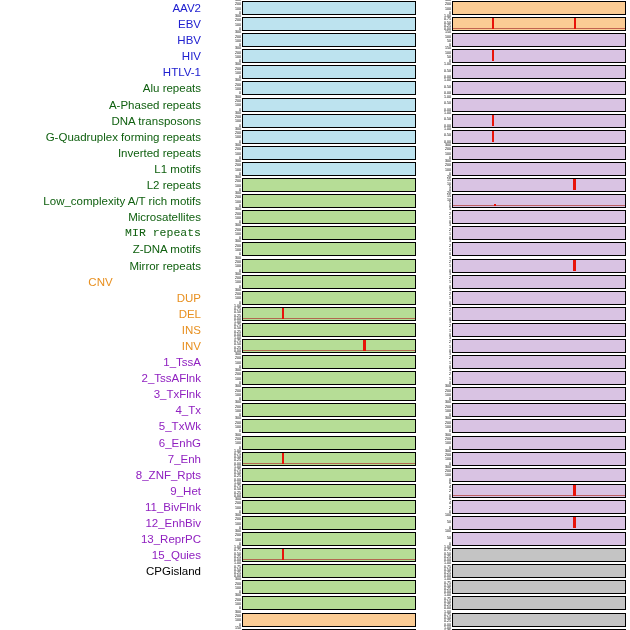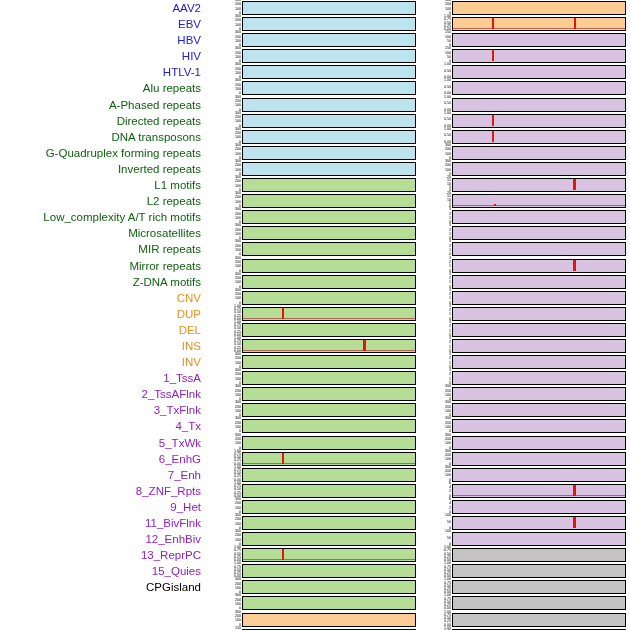--- a/index.html
+++ b/index.html
@@ -77,32 +77,31 @@
 <div id="wrap">
 
   <div class="labels">
       <div class="lab" style="color: rgb(32, 32, 208);">AAV2</div>
       <div class="lab" style="color: rgb(32, 32, 208);">EBV</div>
       <div class="lab" style="color: rgb(32, 32, 208);">HBV</div>
       <div class="lab" style="color: rgb(32, 32, 208);">HIV</div>
       <div class="lab" style="color: rgb(32, 32, 208);">HTLV-1</div>
       <div class="lab" style="color: rgb(16, 96, 16);">Alu repeats</div>
       <div class="lab" style="color: rgb(16, 96, 16);">A-Phased repeats</div>
-      <div class="lab" style="color: rgb(16, 96, 16);">Directed repeats</div>
       <div class="lab" style="color: rgb(16, 96, 16);">DNA transposons</div>
       <div class="lab" style="color: rgb(16, 96, 16);">G-Quadruplex forming repeats</div>
       <div class="lab" style="color: rgb(16, 96, 16);">Inverted repeats</div>
       <div class="lab" style="color: rgb(16, 96, 16);">L1 motifs</div>
       <div class="lab" style="color: rgb(16, 96, 16);">L2 repeats</div>
       <div class="lab" style="color: rgb(16, 96, 16);">Low_complexity A/T rich motifs</div>
       <div class="lab" style="color: rgb(16, 96, 16);">Microsatellites</div>
-      <div class="lab" style="color: rgb(16, 96, 16);">MIR repeats</div>
+      <div class="lab" style="color: rgb(16, 96, 16); font-family: Liberation Mono, monospace;">MIR repeats</div>
+      <div class="lab" style="color: rgb(16, 96, 16);">Z-DNA motifs</div>
       <div class="lab" style="color: rgb(16, 96, 16);">Mirror repeats</div>
-      <div class="lab" style="color: rgb(16, 96, 16);">Z-DNA motifs</div>
-      <div class="lab" style="color: rgb(232, 144, 32);">CNV</div>
+      <div class="lab" style="color: rgb(232, 144, 32); text-align: center;">CNV</div>
       <div class="lab" style="color: rgb(232, 144, 32);">DUP</div>
       <div class="lab" style="color: rgb(232, 144, 32);">DEL</div>
       <div class="lab" style="color: rgb(232, 144, 32);">INS</div>
       <div class="lab" style="color: rgb(232, 144, 32);">INV</div>
       <div class="lab" style="color: rgb(144, 32, 192);">1_TssA</div>
       <div class="lab" style="color: rgb(144, 32, 192);">2_TssAFlnk</div>
       <div class="lab" style="color: rgb(144, 32, 192);">3_TxFlnk</div>
       <div class="lab" style="color: rgb(144, 32, 192);">4_Tx</div>
       <div class="lab" style="color: rgb(144, 32, 192);">5_TxWk</div>
       <div class="lab" style="color: rgb(144, 32, 192);">6_EnhG</div>

